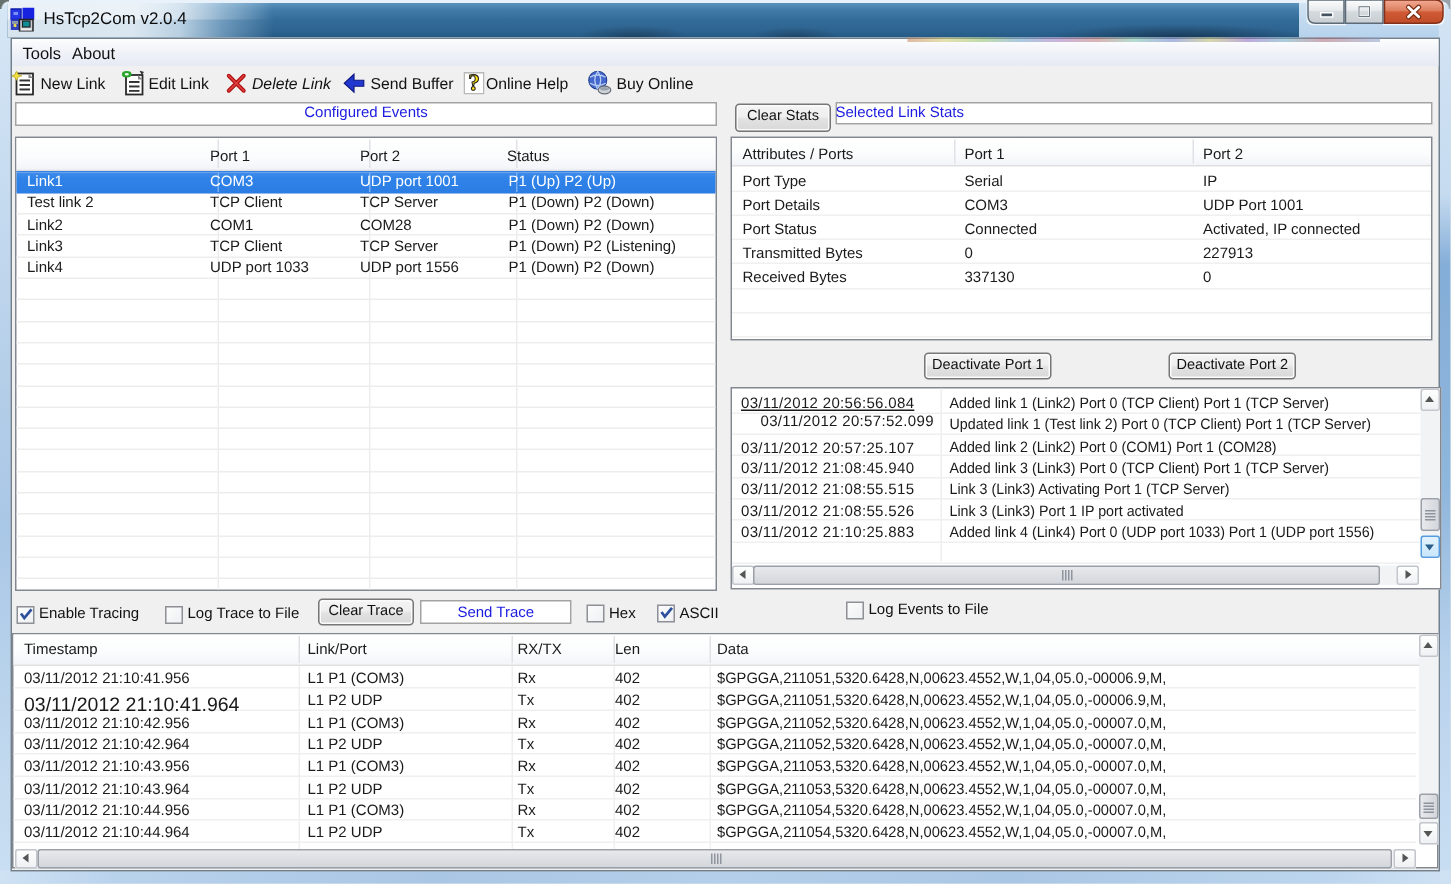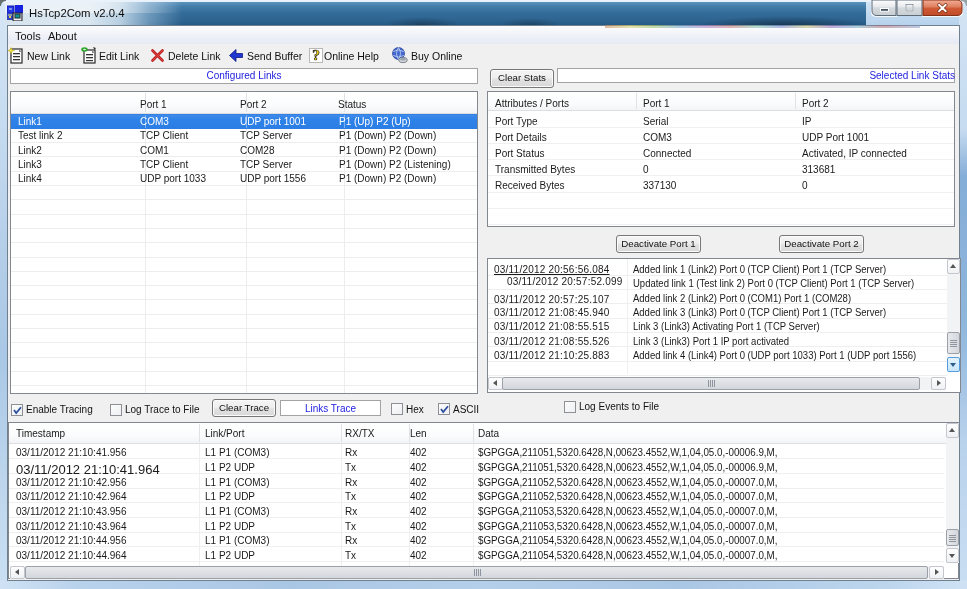--- a/index.html
+++ b/index.html
@@ -87,46 +87,46 @@
 <ellipse cx="3.5" cy="2.5" rx="3.2" ry="2.2" fill="#28a428"></ellipse>
 <ellipse cx="3.5" cy="2.5" rx="1.4" ry="0.8" fill="#e8f8e8"></ellipse>
 <path d="M12 0 L15 1 L13.5 3 Z" fill="#333"></path>
 </svg></div>
 <div class="t" style="left:99px;top:50px;font-size:10.5px;color:#111;">Edit Link</div>
 <div style="left:150px;top:48px;width:15px;height:15px;">
 <svg width="15" height="15" viewBox="0 0 15 15">
 <path d="M2.5 2.5 L12.5 12.5 M12.5 2.5 L2.5 12.5" stroke="#b01010" stroke-width="2.6" stroke-linecap="round"></path>
 <path d="M2.5 2.5 L12.5 12.5 M12.5 2.5 L2.5 12.5" stroke="#e04040" stroke-width="1.1" stroke-linecap="round"></path>
 </svg></div>
-<div class="t" style="left:168px;top:50px;font-size:10.5px;color:#111;">Delete Link</div>
+<div class="t" style="left:168px;top:50px;font-size:10.5px;color:#111;font-style:italic;">Delete Link</div>
 <div style="left:228px;top:48px;width:16px;height:15px;">
 <svg width="16" height="15" viewBox="0 0 16 15">
 <path d="M8 1.5 L1.5 7.5 L8 13.5 L8 9.5 L14.5 9.5 L14.5 5.5 L8 5.5 Z" fill="#2038d0" stroke="#101880" stroke-width="0.8"></path>
 </svg></div>
 <div class="t" style="left:247px;top:50px;font-size:10.5px;color:#111;">Send Buffer</div>
 <div style="left:309px;top:48px;width:14px;height:15px;">
 <svg width="14" height="15" viewBox="0 0 14 15">
 <rect x="0.5" y="0.5" width="13" height="14" fill="#fff" stroke="#b8b8b8" stroke-width="1"></rect>
 <text x="7" y="12.2" font-family="Liberation Serif" font-size="15.5" font-weight="bold" fill="#ffe010" stroke="#1a1a1a" stroke-width="0.7" text-anchor="middle">?</text>
 </svg></div>
 <div class="t" style="left:324px;top:50px;font-size:10.5px;color:#111;">Online Help</div>
 <div style="left:392px;top:47px;width:16px;height:17px;">
 <svg width="16" height="17" viewBox="0 0 16 17">
 <circle cx="6.5" cy="6.5" r="6" fill="#4468cc" stroke="#1a3a90" stroke-width="0.7"></circle>
 <path d="M1.2 4.5 Q6.5 1.5 11.8 4.5 M1.2 8.5 Q6.5 11.5 11.8 8.5 M6.5 0.5 Q2.5 6.5 6.5 12.5 M6.5 0.5 Q10.5 6.5 6.5 12.5" stroke="#b8ccf4" stroke-width="0.9" fill="none"></path>
 <ellipse cx="11" cy="13" rx="4.2" ry="2.6" fill="#d0d4da" stroke="#686e76" stroke-width="0.8"></ellipse>
 <ellipse cx="11" cy="12.2" rx="3" ry="1.2" fill="#9aa2ac"></ellipse>
 </svg></div>
 <div class="t" style="left:411px;top:50px;font-size:10.5px;color:#111;">Buy Online</div>
 <div style="left:10px;top:68px;width:468px;height:16px;background:#fff;border:1px solid #a3a3a3;"></div>
-<div class="t" style="left:10px;top:70px;width:468px;text-align:center;font-size:10px;color:#1c1ce0;">Configured Links</div>
+<div class="t" style="left:10px;top:70px;width:468px;text-align:center;font-size:10px;color:#1c1ce0;">Configured Events</div>
 <div style="left:490px;top:69px;width:64px;height:19px;border:1px solid #777;border-radius:3px;background:linear-gradient(180deg,#f4f4f4 0%,#efefef 45%,#e2e2e2 55%,#d8d8d8 100%);box-shadow:inset 0 0 0 1px #fbfbfb;"></div>
 <div class="t" style="left:490px;top:72px;width:64px;text-align:center;font-size:9.7px;color:#111;">Clear Stats</div>
 <div style="left:557px;top:68px;width:398px;height:15px;background:#fff;border:1px solid #a3a3a3;"></div>
-<div class="t" style="left:557px;top:70px;width:398px;text-align:right;font-size:10px;color:#1c1ce0;">Selected Link Stats</div>
+<div class="t" style="left:557px;top:70px;width:398px;text-align:left;font-size:10px;color:#1c1ce0;">Selected Link Stats</div>
 <div style="left:10px;top:91px;width:468px;height:303px;background:#fff;border:1px solid #828790;"></div>
 <div style="left:11px;top:92px;width:466px;height:21.5px;background:linear-gradient(180deg,#ffffff 0%,#fbfcfd 60%,#f2f4f7 100%);border-bottom:1px solid #dfdfe2;"></div>
 <div style="left:144.5px;top:93px;width:1px;height:18.5px;background:#e2e2e6;"></div>
 <div style="left:245.8px;top:93px;width:1px;height:18.5px;background:#e2e2e6;"></div>
 <div style="left:344px;top:93px;width:1px;height:18.5px;background:#e2e2e6;"></div>
 <div class="t" style="left:18px;top:99px;font-size:10px;color:#1a1a1a;margin-top:16px;">Link Name</div>
 <div class="t" style="left:140px;top:99px;font-size:10px;color:#1a1a1a;">Port 1</div>
 <div class="t" style="left:240px;top:99px;font-size:10px;color:#1a1a1a;">Port 2</div>
 <div class="t" style="left:338px;top:99px;font-size:10px;color:#1a1a1a;">Status</div>
 <div style="left:11px;top:127.80px;width:466px;height:1px;background:#ededee;"></div>
@@ -193,21 +193,21 @@
 <div class="t" style="left:643px;top:115.50px;font-size:10px;color:#1a1a1a;">Serial</div>
 <div class="t" style="left:802px;top:115.50px;font-size:10px;color:#1a1a1a;">IP</div>
 <div class="t" style="left:495px;top:131.60px;font-size:10px;color:#1a1a1a;">Port Details</div>
 <div class="t" style="left:643px;top:131.60px;font-size:10px;color:#1a1a1a;">COM3</div>
 <div class="t" style="left:802px;top:131.60px;font-size:10px;color:#1a1a1a;">UDP Port 1001</div>
 <div class="t" style="left:495px;top:147.70px;font-size:10px;color:#1a1a1a;">Port Status</div>
 <div class="t" style="left:643px;top:147.70px;font-size:10px;color:#1a1a1a;">Connected</div>
 <div class="t" style="left:802px;top:147.70px;font-size:10px;color:#1a1a1a;">Activated, IP connected</div>
 <div class="t" style="left:495px;top:163.80px;font-size:10px;color:#1a1a1a;">Transmitted Bytes</div>
 <div class="t" style="left:643px;top:163.80px;font-size:10px;color:#1a1a1a;">0</div>
-<div class="t" style="left:802px;top:163.80px;font-size:10px;color:#1a1a1a;">313681</div>
+<div class="t" style="left:802px;top:163.80px;font-size:10px;color:#1a1a1a;">227913</div>
 <div class="t" style="left:495px;top:179.90px;font-size:10px;color:#1a1a1a;">Received Bytes</div>
 <div class="t" style="left:643px;top:179.90px;font-size:10px;color:#1a1a1a;">337130</div>
 <div class="t" style="left:802px;top:179.90px;font-size:10px;color:#1a1a1a;">0</div>
 <div style="left:616px;top:235px;width:85px;height:18px;border:1px solid #777;border-radius:3px;background:linear-gradient(180deg,#f4f4f4 0%,#efefef 45%,#e2e2e2 55%,#d8d8d8 100%);box-shadow:inset 0 0 0 1px #fbfbfb;"></div>
 <div class="t" style="left:616px;top:238px;width:85px;text-align:center;font-size:9.7px;color:#111;">Deactivate Port 1</div>
 <div style="left:779px;top:235px;width:85px;height:18px;border:1px solid #777;border-radius:3px;background:linear-gradient(180deg,#f4f4f4 0%,#efefef 45%,#e2e2e2 55%,#d8d8d8 100%);box-shadow:inset 0 0 0 1px #fbfbfb;"></div>
 <div class="t" style="left:779px;top:238px;width:85px;text-align:center;font-size:9.7px;color:#111;">Deactivate Port 2</div>
 <div style="left:487px;top:258px;width:474px;height:135px;background:#fff;border:1px solid #828790;"></div>
 <div style="left:488px;top:274.88px;width:459px;height:1px;background:#efeff0;"></div>
 <div style="left:488px;top:289.16px;width:459px;height:1px;background:#efeff0;"></div>
@@ -255,21 +255,21 @@
 <div style="left:11px;top:404px;width:12px;height:12px;background:linear-gradient(135deg,#fcfcfc,#eef0f2);border:1px solid #8e9096;"></div>
 <div style="left:11px;top:403px;width:13px;height:13px;"><svg width="13" height="13">
       <path d="M3 6 L5.2 9 L10 3.2" stroke="#2d4f9e" stroke-width="1.8" fill="none"></path>
     </svg></div>
 <div class="t" style="left:26px;top:404px;font-size:10px;color:#111;">Enable Tracing</div>
 <div style="left:110px;top:404px;width:12px;height:12px;background:linear-gradient(135deg,#fcfcfc,#eef0f2);border:1px solid #8e9096;"></div>
 <div class="t" style="left:125px;top:404px;font-size:10px;color:#111;">Log Trace to File</div>
 <div style="left:212px;top:399px;width:64px;height:18px;border:1px solid #777;border-radius:3px;background:linear-gradient(180deg,#f4f4f4 0%,#efefef 45%,#e2e2e2 55%,#d8d8d8 100%);box-shadow:inset 0 0 0 1px #fbfbfb;"></div>
 <div class="t" style="left:212px;top:402px;width:64px;text-align:center;font-size:9.7px;color:#111;">Clear Trace</div>
 <div style="left:280px;top:400px;width:101px;height:16px;background:#fff;border:1px solid #a3a3a3;"></div>
-<div class="t" style="left:280px;top:403px;width:101px;text-align:center;font-size:10px;color:#1c1ce0;">Links Trace</div>
+<div class="t" style="left:280px;top:403px;width:101px;text-align:center;font-size:10px;color:#1c1ce0;">Send Trace</div>
 <div style="left:391px;top:403px;width:12px;height:12px;background:linear-gradient(135deg,#fcfcfc,#eef0f2);border:1px solid #8e9096;"></div>
 <div class="t" style="left:406px;top:404px;font-size:10px;color:#111;">Hex</div>
 <div style="left:438px;top:403px;width:12px;height:12px;background:linear-gradient(135deg,#fcfcfc,#eef0f2);border:1px solid #8e9096;"></div>
 <div style="left:438px;top:402px;width:13px;height:13px;"><svg width="13" height="13">
       <path d="M3 6 L5.2 9 L10 3.2" stroke="#2d4f9e" stroke-width="1.8" fill="none"></path>
     </svg></div>
 <div class="t" style="left:453px;top:404px;font-size:10px;color:#111;">ASCII</div>
 <div style="left:564px;top:401px;width:12px;height:12px;background:linear-gradient(135deg,#fcfcfc,#eef0f2);border:1px solid #8e9096;"></div>
 <div class="t" style="left:579px;top:401px;font-size:10px;color:#111;">Log Events to File</div>
 <div style="left:8px;top:422px;width:951px;height:157px;background:#fff;border:1px solid #828790;"></div>

